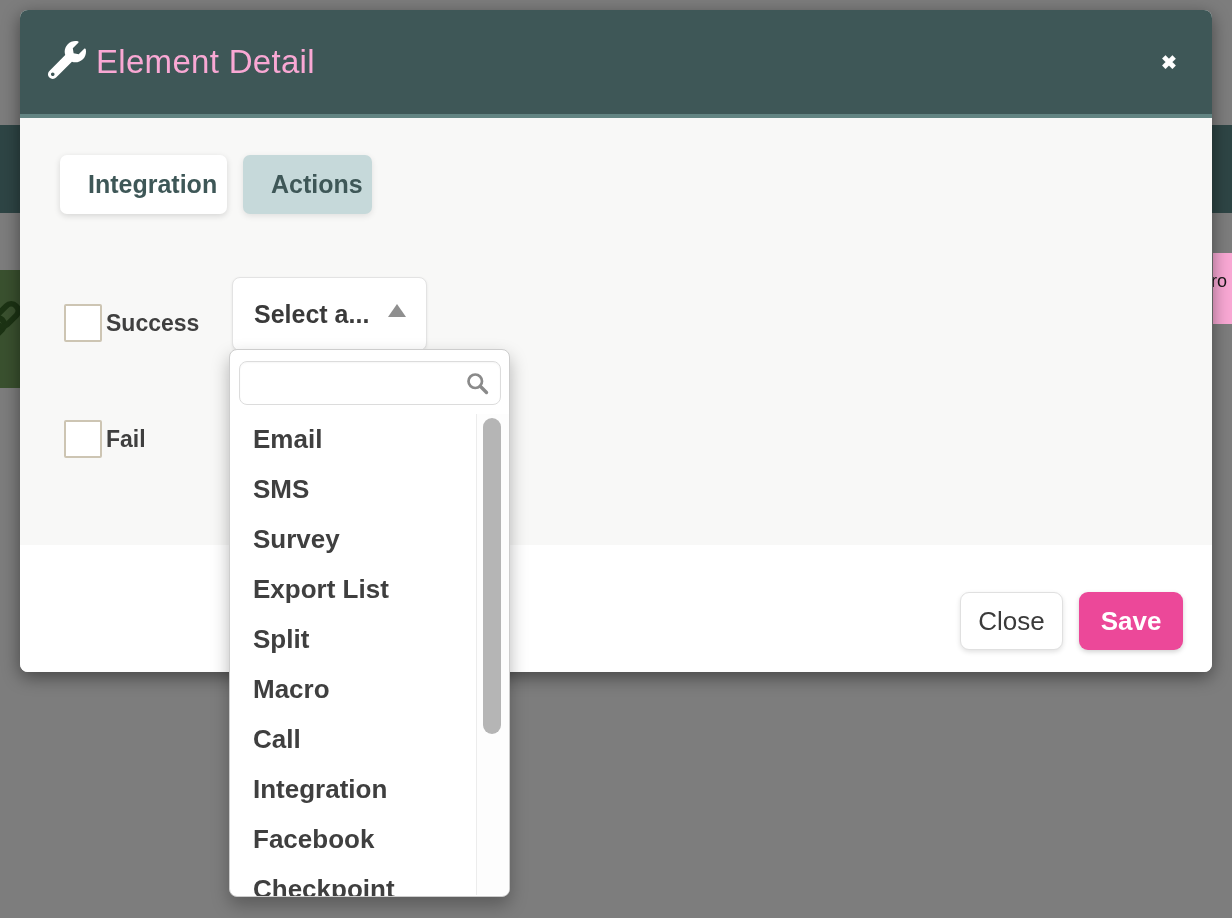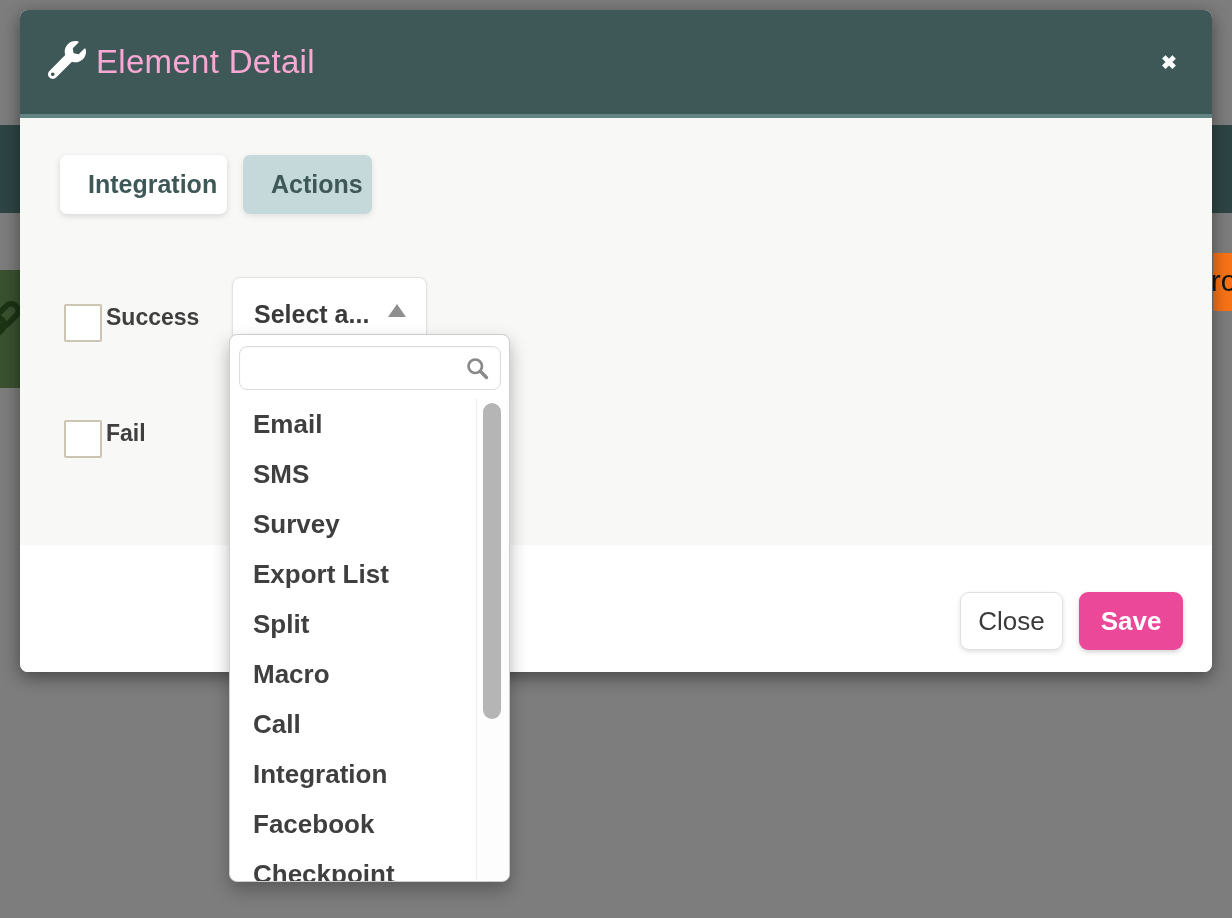--- a/index.html
+++ b/index.html
@@ -6,55 +6,55 @@
   body{
     width:1232px;height:918px;position:relative;overflow:hidden;
     background:#7d7d7d;
     font-family:"Liberation Sans","DejaVu Sans",sans-serif;
     -webkit-font-smoothing:antialiased;
   }
   
   .bg-navbar{position:absolute;left:0;top:125px;width:1232px;height:88px;background:#2e4545;z-index:1;}
   .bg-node{position:absolute;left:0;top:270px;width:20px;height:118px;background:#3a512f;z-index:2;overflow:hidden;}
   .bg-node svg{position:absolute;left:-26px;top:26px;}
-  .bg-band{position:absolute;right:0;top:253px;width:19px;height:58px;background:#f97316;z-index:2;overflow:hidden;
-    color:#151515;font-size:29px;line-height:57px;}
+  .bg-band{position:absolute;right:0;top:253px;width:19px;height:71px;background:#f9a8d4;z-index:2;overflow:hidden;
+    color:#151515;font-size:18px;line-height:57px;}
   .bg-band span{position:absolute;left:-2px;top:0;}
   
   .modal{position:absolute;left:20px;top:10px;width:1192px;height:662px;z-index:10;
     border-radius:8px;box-shadow:0 5px 18px rgba(0,0,0,.45);background:#f8f8f7;}
   .modal-header{position:absolute;left:0;top:0;width:100%;height:108px;background:#3e5757;
     border-bottom:4px solid #628482;border-radius:8px 8px 0 0;box-sizing:border-box;}
   .wrench{position:absolute;left:28px;top:31px;}
   .modal-title{position:absolute;left:76px;top:0;height:104px;line-height:104px;margin:0;
     color:#f9a8d4;font-size:33px;font-weight:500;letter-spacing:.3px;}
   .close-x{position:absolute;right:26px;top:36px;width:34px;height:34px;border:none;background:transparent;
     color:#ffffff;font-size:19px;font-weight:700;cursor:pointer;padding:0;line-height:34px;text-align:center;}
   
   .tab{position:absolute;top:145px;height:59px;border:none;border-radius:7px;cursor:pointer;
     font-family:inherit;font-size:25px;font-weight:600;color:#3e5757;padding:0 28px;}
   .tab-integration{left:40px;width:167px;background:#ffffff;box-shadow:0 2px 6px rgba(0,0,0,.14);}
   .tab-actions{left:223px;width:129px;background:#c6d9da;box-shadow:0 2px 6px rgba(0,0,0,.10);}
   
-  .check-row{position:absolute;left:44px;height:38px;display:flex;}
+  .check-row{position:absolute;left:44px;height:38px;display:flex;align-items:center;}
   .row-success{top:294px;}
   .row-fail{top:410px;}
   .check-row input[type=checkbox]{appearance:none;-webkit-appearance:none;width:38px;height:38px;margin:0;
     background:#ffffff;border:2px solid #cdc5b3;border-radius:2px;box-sizing:border-box;cursor:pointer;}
   .check-row label{margin-left:4px;font-size:23px;font-weight:700;color:#3f3f3f;cursor:pointer;}
   
   .select-btn{position:absolute;left:212px;top:267px;width:195px;height:74px;background:#ffffff;
     border:1px solid #e3e3e3;border-radius:8px;box-sizing:border-box;cursor:pointer;
     box-shadow:0 1px 3px rgba(0,0,0,.08);}
   .select-btn .sel-text{position:absolute;left:21px;top:0;height:72px;line-height:72px;
     font-size:25px;font-weight:600;color:#3a3a3a;}
   .tri-up{position:absolute;right:20px;top:26px;width:0;height:0;
     border-left:9px solid transparent;border-right:9px solid transparent;border-bottom:13px solid #8f8f8f;}
   
-  .dd-panel{position:absolute;left:209px;top:324px;width:281px;height:548px;background:#ffffff;
+  .dd-panel{position:absolute;left:209px;top:339px;width:281px;height:548px;background:#ffffff;
     border:1px solid #cdcdcd;border-radius:8px;box-sizing:border-box;z-index:30;
     box-shadow:0 8px 18px rgba(0,0,0,.28);overflow:hidden;}
   .dd-search{position:absolute;left:9px;top:11px;width:262px;height:44px;}
   .dd-search input{width:100%;height:100%;box-sizing:border-box;border:1px solid #dcdcdc;border-radius:8px;
     padding:0 44px 0 14px;font-family:inherit;font-size:22px;color:#333;outline:none;
     box-shadow:inset 0 1px 2px rgba(0,0,0,.04);}
   .dd-search svg{position:absolute;right:10px;top:9px;pointer-events:none;}
   .dd-list{position:absolute;left:0;top:64px;right:32px;bottom:0;margin:0;padding:0;list-style:none;overflow:hidden;}
   .dd-list li{height:50px;line-height:50px;padding-left:23px;font-size:26px;font-weight:600;color:#3f3f3f;cursor:pointer;}
   .dd-scroll{position:absolute;top:64px;right:0;bottom:1px;width:32px;border-left:1px solid #ececec;background:#fdfdfd;}

